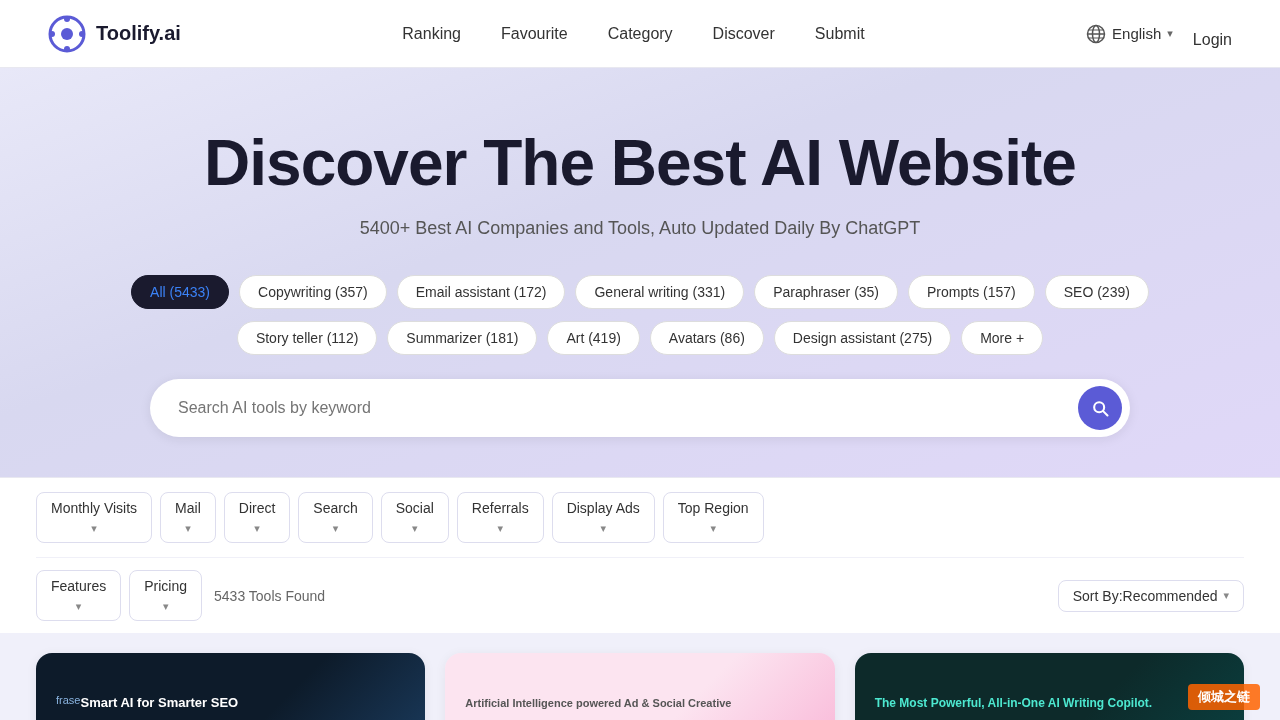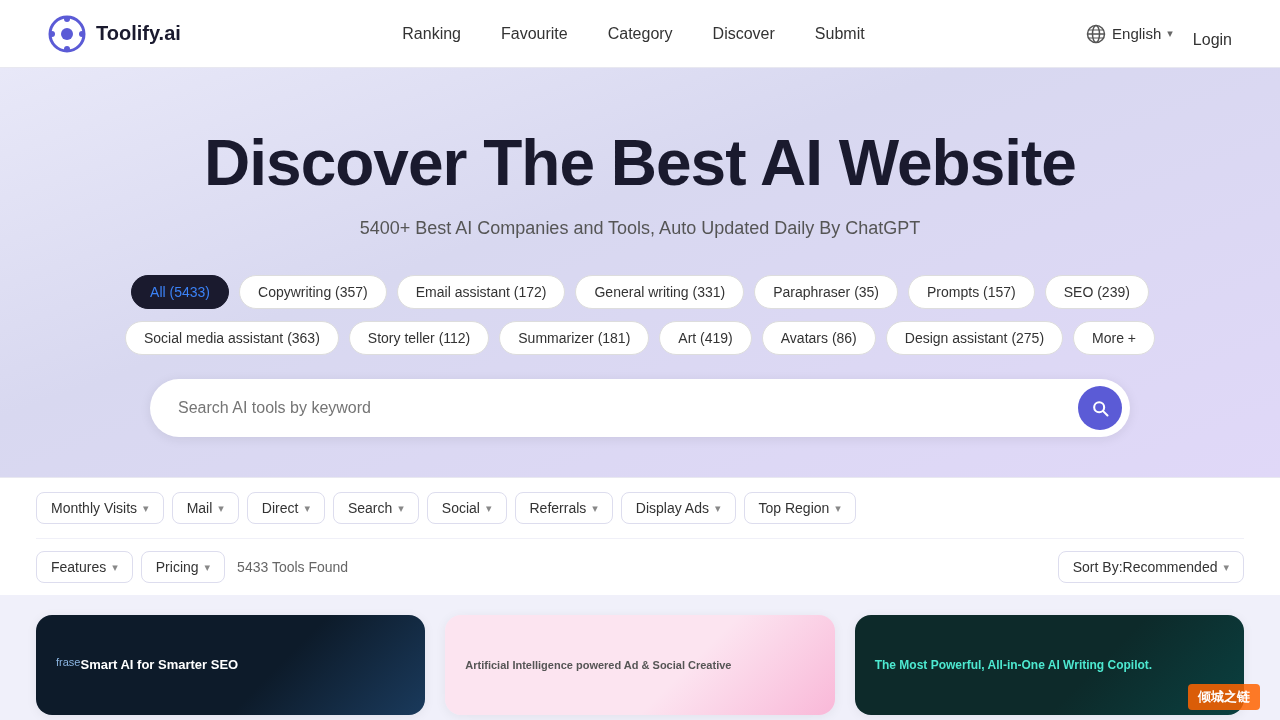--- a/index.html
+++ b/index.html
@@ -185,20 +185,21 @@
       align-items: center;
       gap: 6px;
       background: #fff;
       border: 1.5px solid #dde;
       border-radius: 8px;
       padding: 7px 14px;
       font-size: 14px;
       color: #333;
       cursor: pointer;
       white-space: nowrap;
+      flex-direction: column;
     }
     .filter-chevron {
       font-size: 11px;
       color: #888;
     }
     .tools-count {
       font-size: 14px;
       color: #666;
       margin-left: 4px;
     }
@@ -327,21 +328,20 @@
     <div class="tag-pill active">All (5433)</div>
     <div class="tag-pill">Copywriting (357)</div>
     <div class="tag-pill">Email assistant (172)</div>
     <div class="tag-pill">General writing (331)</div>
     <div class="tag-pill">Paraphraser (35)</div>
     <div class="tag-pill">Prompts (157)</div>
     <div class="tag-pill">SEO (239)</div>
   </div>
 
   <div class="tags-row">
-    <div class="tag-pill">Social media assistant (363)</div>
     <div class="tag-pill">Story teller (112)</div>
     <div class="tag-pill">Summarizer (181)</div>
     <div class="tag-pill">Art (419)</div>
     <div class="tag-pill">Avatars (86)</div>
     <div class="tag-pill">Design assistant (275)</div>
     <div class="tag-pill">More +</div>
   </div>
 
   <div class="search-container">
     <input class="search-input" type="text" placeholder="Search AI tools by keyword" style="">

